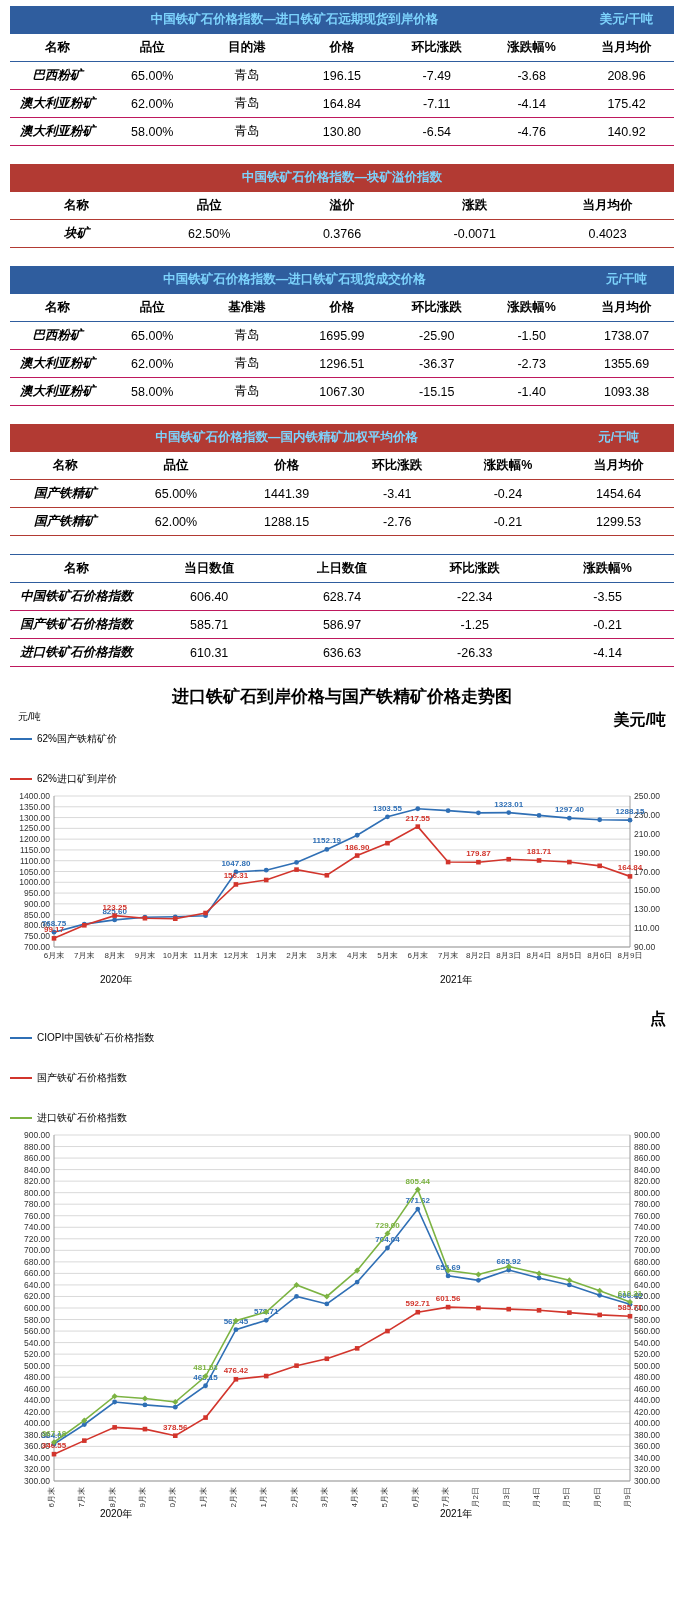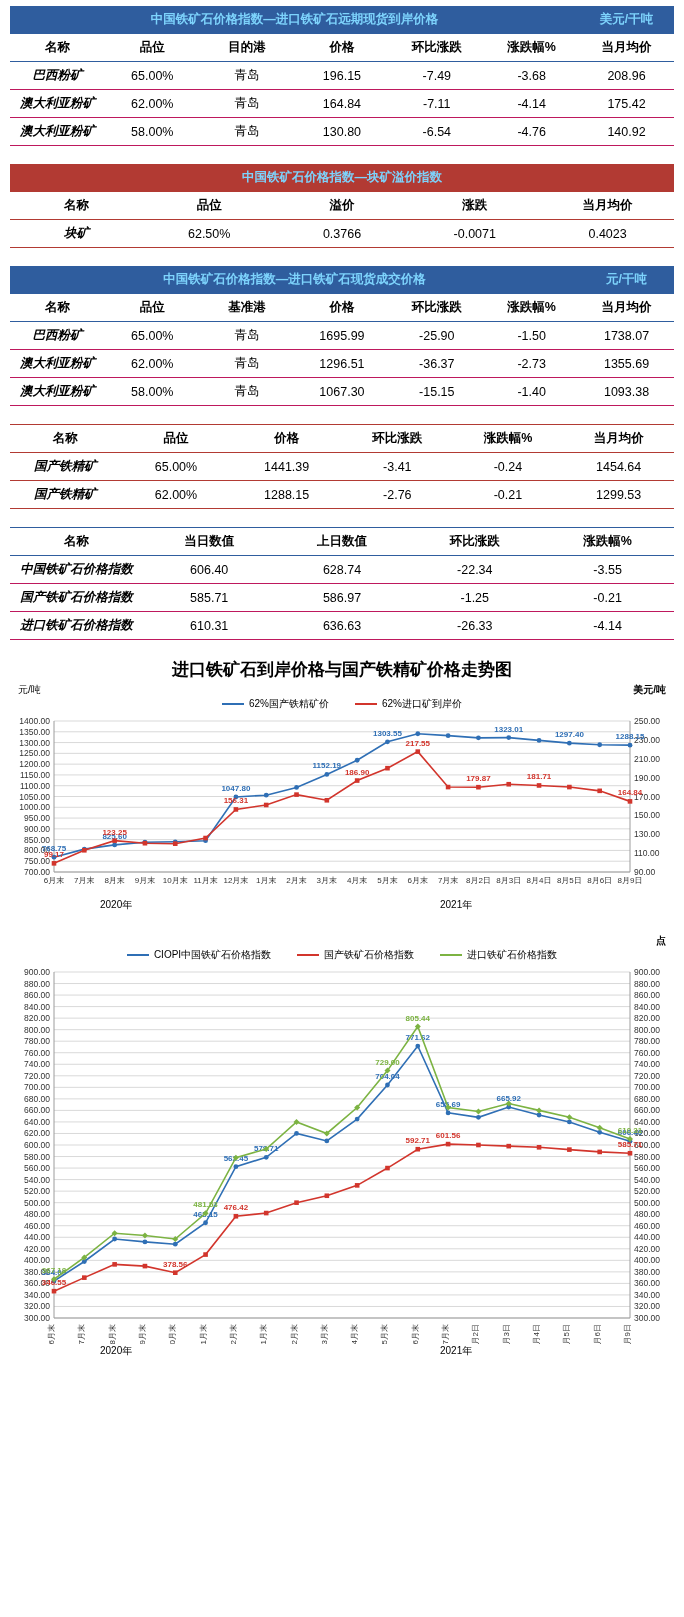--- a/index.html
+++ b/index.html
@@ -26,22 +26,22 @@
   .blue-b td { border-top: 1.5px solid #2f5d9e; border-bottom: 1.5px solid #2f5d9e; }
   .red-b td  { border-top: 1.5px solid #b23a33; border-bottom: 1.5px solid #b23a33; }
   .rowline-blue td { border-bottom: 1px solid #be185d; }
   .rowline-red td { border-bottom: 1px solid #b23a33; }
   .name-cell { font-weight: bold; font-style: italic; }
   .idx-name { font-weight: bold; font-style: italic; }
 
   .chart-box { position: relative; width: 664px; margin: 0 auto 10px auto; }
   .chart-title { text-align:center; font-weight: bold; font-size: 17px; margin-bottom: 2px; }
   .chart-unit-l { position:absolute; left:8px; font-size: 10px; }
-  .chart-unit-r { position:absolute; right:8px; font-size: 10px; font-weight:bold; }
-  .legend { display:flex; justify-content:center; gap: 26px; font-size: 10px; margin: 2px 0 2px 0; }
+  .chart-unit-r { position:absolute; right:8px; font-size: 16px; font-weight:bold; }
+  .legend { display:flex; justify-content:center; gap: 26px; font-size: 10px; margin: 10px 0 2px 0; flex-direction: column; }
   .legend .li { display:flex; align-items:center; gap:5px; }
   .legend .swatch { width: 22px; height: 2px; position:relative; }
   .legend .swatch::after{ content:""; position:absolute; left:8px; top:-2.5px; width:6px; height:6px; border-radius:50%; }
   svg { display:block; }
   .axis-years { position: relative; height: 14px; font-size: 10px; }
   .axis-years span { position:absolute; }
 </style>
 </head>
 <body>
 
@@ -154,20 +154,24 @@
       <td>1067.30</td>
       <td>-15.15</td>
       <td>-1.40</td>
       <td>1093.38</td>
     </tr>
   </tbody>
     </table>
 
   <table class="tbl">
     <tbody>
+        <tr class="hdr-row">
+      <td class="hdr hdr-red hdr-title" colspan="5">中国铁矿石价格指数—国内铁精矿加权平均价格</td>
+      <td class="hdr hdr-red hdr-unit">元/干吨</td>
+    </tr>
     <tr class="colhead red-b">
       <td>名称</td>
       <td>品位</td>
       <td>价格</td>
       <td>环比涨跌</td>
       <td>涨跌幅%</td>
       <td>当月均价</td>
     </tr>
     <tr class="rowline-red">
       <td class="name-cell">国产铁精矿</td>

